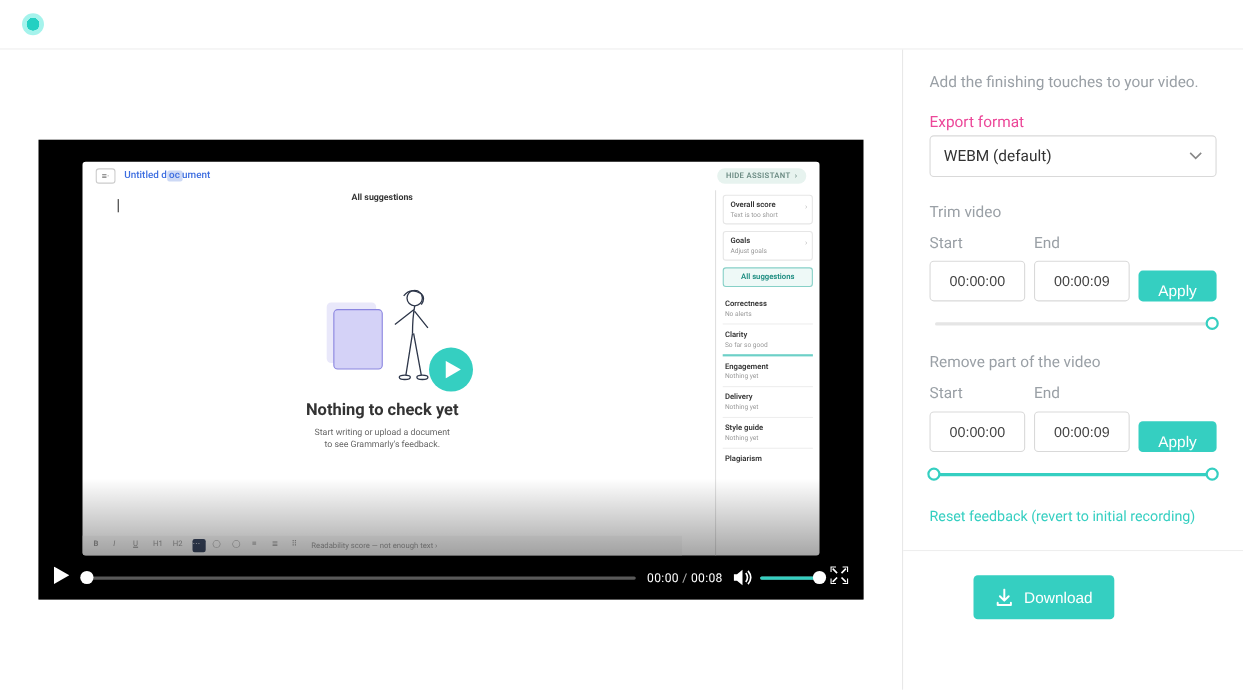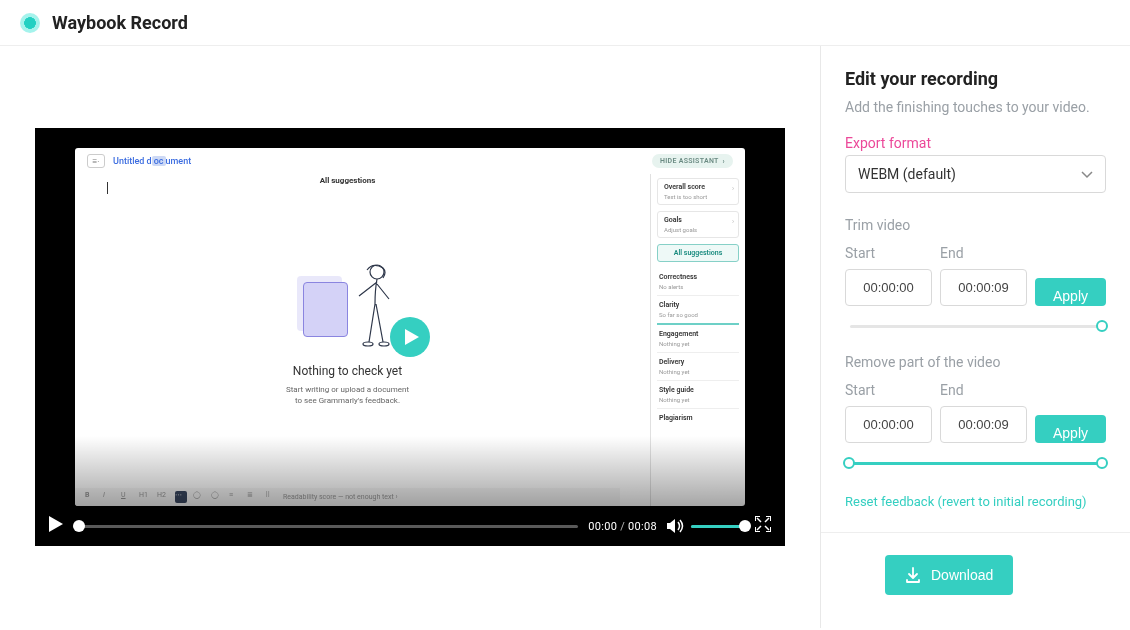--- a/index.html
+++ b/index.html
@@ -18,21 +18,21 @@
   .hide-assist { background: #e7f3ef; color: #6b8b83; padding: 3px 8px; border-radius: 8px; font-size: 7px; font-weight: 600; letter-spacing: .3px; }
   .doc-body { display: flex; height: calc(100% - 26px); }
   .doc-left { flex: 1; padding: 8px 20px; position: relative; }
   .cursor-bar { width: 1px; height: 12px; background: #333; margin-left: 12px; }
   .suggest-head { text-align: center; font-size: 8px; font-weight: 700; color: #333; margin: 2px 0; }
   .ill-area { display: flex; flex-direction: column; align-items: center; margin-top: 70px; }
   .ill-box { width: 90px; height: 90px; position: relative; }
   .ill-card { position: absolute; left: 0; top: 18px; width: 45px; height: 55px; background: #d4d2f7; border-radius: 4px; border: 1px solid #8a85e0; }
   .ill-card2 { position: absolute; left: -6px; top: 12px; width: 45px; height: 55px; background: #6c63e0; border-radius: 4px; opacity: 0.15; }
   .ill-person { position: absolute; right: -4px; top: 0; width: 50px; height: 90px; }
-  .nothing-title { font-size: 12px; font-weight: 400; color: #333; margin-top: 10px; }
+  .nothing-title { font-size: 15px; font-weight: 700; color: #333; margin-top: 10px; }
   .nothing-sub { font-size: 8px; color: #666; text-align: center; margin-top: 6px; line-height: 1.4; max-width: 180px; }
   .doc-right { width: 95px; border-left: 1px solid #e0e0e0; padding: 4px 6px; font-size: 7px; margin-left: 30px; }
   .card { border: 1px solid #e6e6e6; border-radius: 3px; padding: 4px 6px; margin-bottom: 6px; position: relative; }
   .card.blue { border: 1px solid #86d0c7; background: #eef9f7; color: #1a8b7f; font-weight: 600; text-align: center; }
   .card .ct { font-weight: 600; color: #333; }
   .card .cs { color: #999; font-size: 6px; margin-top: 2px; }
   .card .chev { position: absolute; right: 4px; top: 6px; color: #bbb; font-size: 7px; }
   .side-item { border-bottom: 1px solid #eee; padding: 5px 2px; }
   .side-item.teal { border-bottom: 2px solid #6dd0c7; }
   .side-item .st { font-weight: 600; color: #333; }
@@ -74,21 +74,20 @@
   .slider-thumb { position: absolute; top: 0; width: 12px; height: 12px; background: #fff; border: 2px solid #35cfc1; border-radius: 50%; cursor: grab; }
   .reset-link { color: #35cfc1; font-size: 13px; cursor: pointer; display: inline-block; margin-top: -4px; }
   .divider { height: 1px; background: #eee; margin: 22px -24px; }
   .download-btn { background: #35cfc1; color: #fff; border: none; border-radius: 4px; padding: 12px 20px; font-size: 14px; font-weight: 500; display: inline-flex; align-items: center; gap: 10px; cursor: pointer; margin-left: 40px; }
 </style>
 </head>
 <body>
 
 <div class="header">
   <div class="logo-dot"></div>
-  <h1>Waybook Record</h1>
 </div>
 
 <div class="main">
 
   <div class="video-area">
     <div class="video-wrap">
 
       <div class="video-frame">
         <div class="doc-top">
           <div style="display:flex;align-items:center">
@@ -213,21 +212,20 @@
           <svg width="16" height="16" viewBox="0 0 16 16">
             <path d="M0 5 L0 0 L5 0 M11 0 L16 0 L16 5 M16 11 L16 16 L11 16 M5 16 L0 16 L0 11" stroke="#fff" stroke-width="2" fill="none"></path>
             <path d="M2 2 L6 6 M14 2 L10 6 M14 14 L10 10 M2 14 L6 10" stroke="#fff" stroke-width="1.5"></path>
           </svg>
         </div>
       </div>
     </div>
   </div>
 
   <div class="sidebar">
-    <h2>Edit your recording</h2>
     <p class="subtitle">Add the finishing touches to your video.</p>
 
     <div class="field-label">Export format</div>
     <div class="select-box">
       <span>WEBM (default)</span>
       <span class="select-chev">
         <svg width="12" height="8" viewBox="0 0 12 8">
             <path d="M1 1 L6 6 L11 1" stroke="#888" stroke-width="1.5" fill="none"></path>
           </svg>
       </span>

